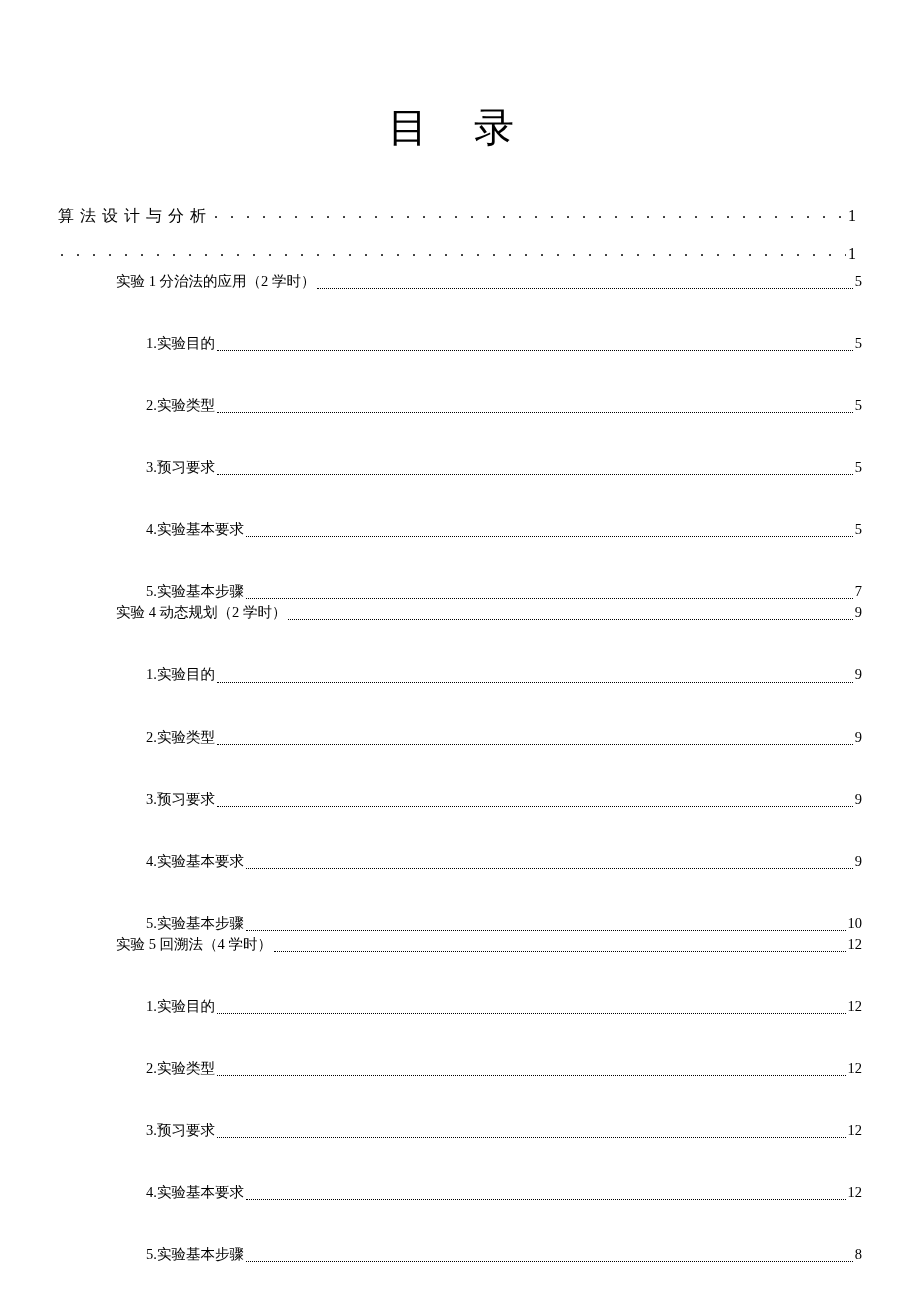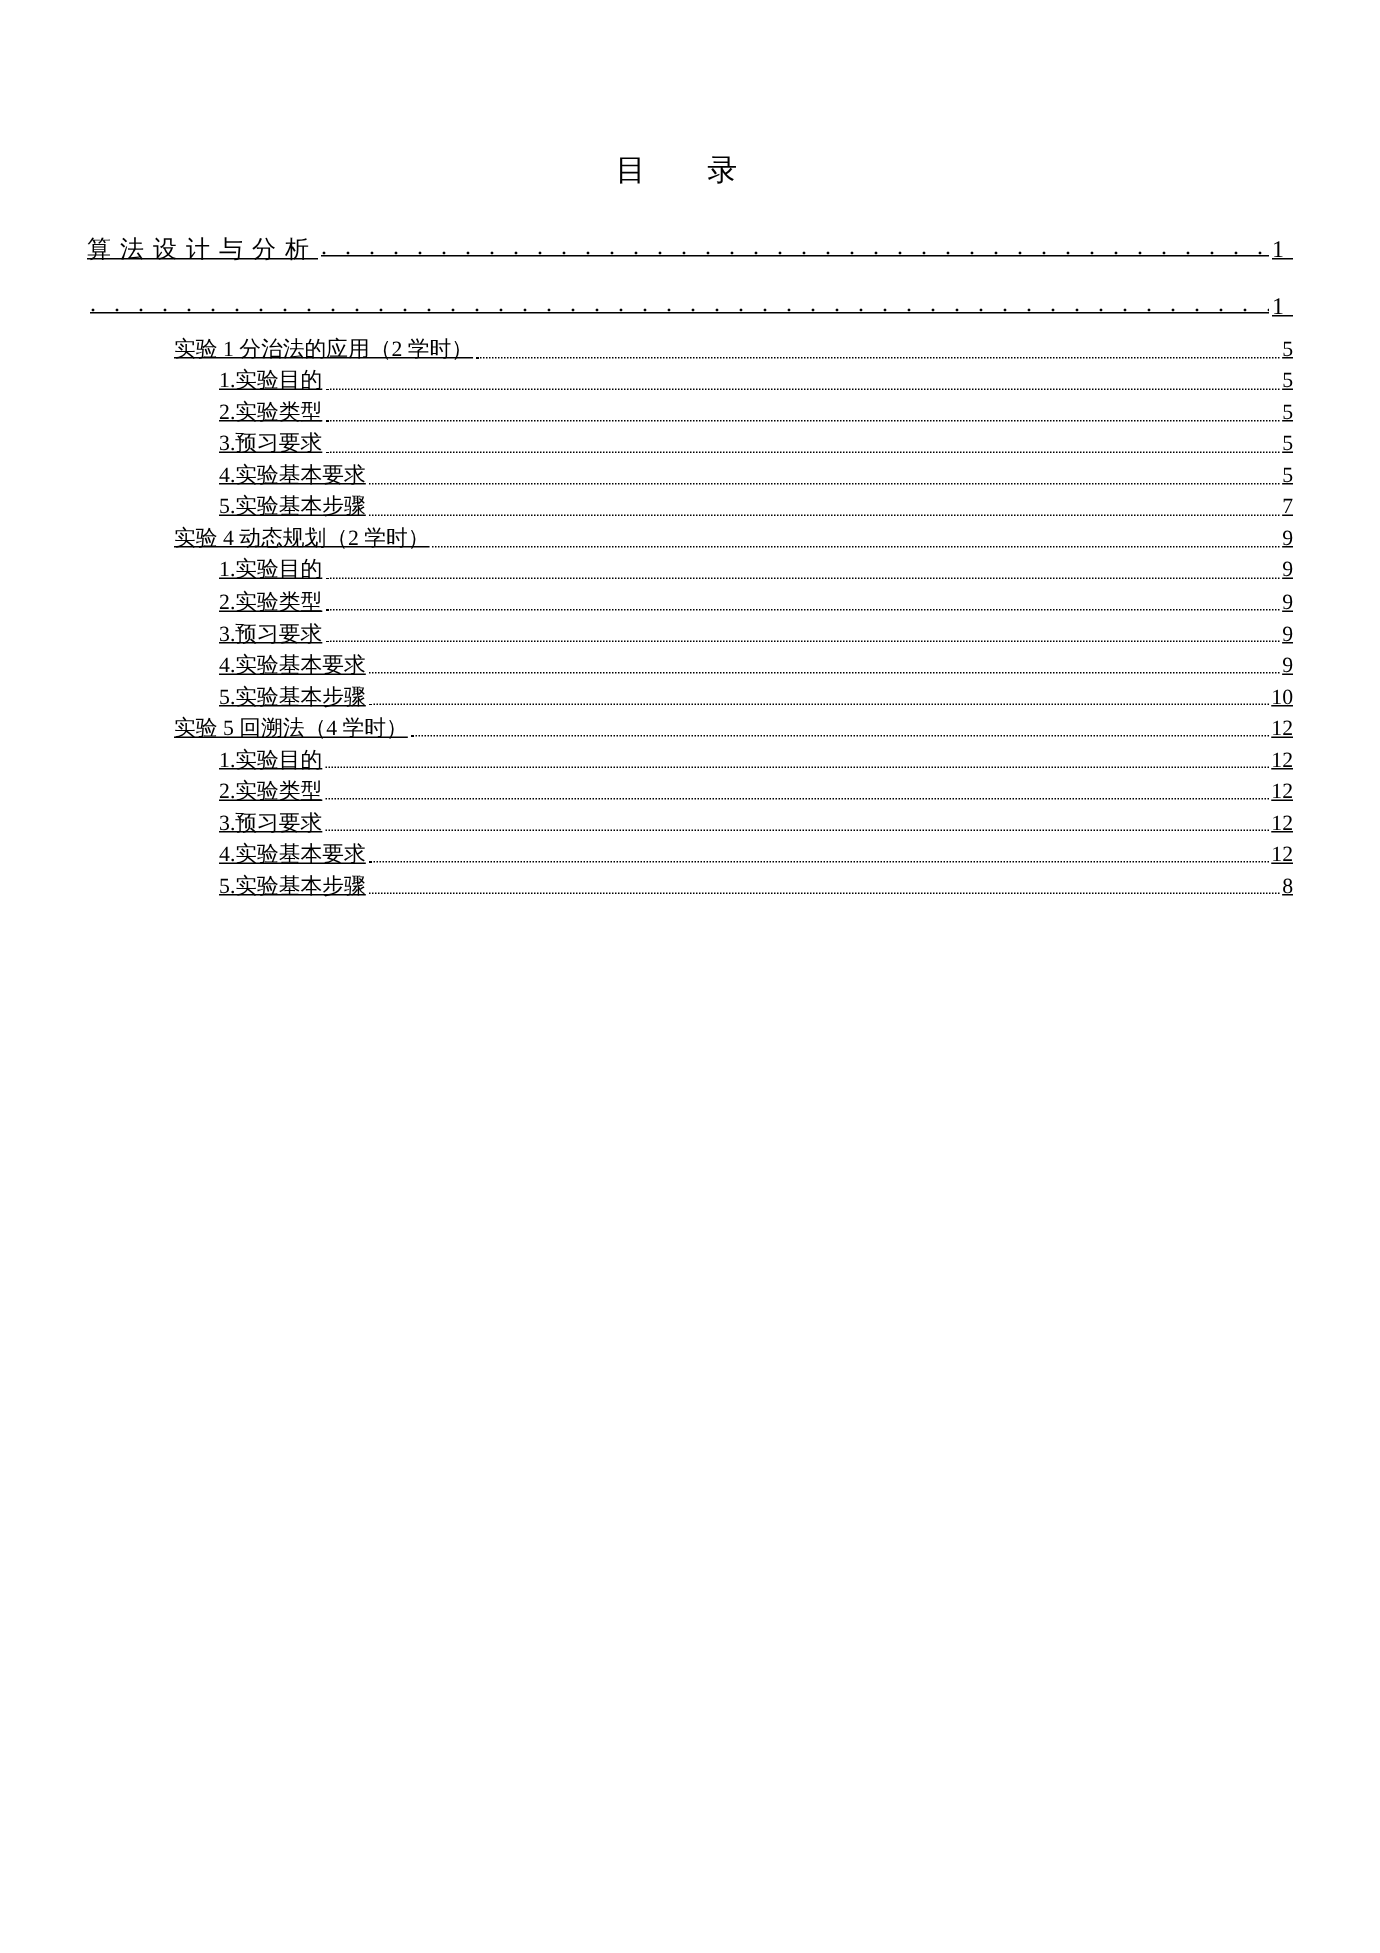--- a/index.html
+++ b/index.html
@@ -10,37 +10,36 @@
     body {
       width: 920px;
       height: 1302px;
       background: #ffffff;
       font-family: "SimSun", "宋体", serif;
       padding: 100px 58px 50px 58px;
       color: #000000;
     }
     .title {
       text-align: center;
-      font-size: 20px;
+      font-size: 40px;
       letter-spacing: 18px;
-      margin-bottom: 20px;
+      margin-bottom: 40px;
       font-weight: normal;
     }
     .toc-list {
       list-style: none;
     }
     .toc-row {
       display: flex;
-      align-items: center;
+      align-items: flex-end;
       white-space: nowrap;
       overflow: hidden;
       font-size: 14.5px;
       line-height: 1.45;
       margin-bottom: 0px;
-      text-decoration: underline;
     }
     .toc-row.large {
       font-size: 16px;
       letter-spacing: 6px;
       line-height: 2.2;
     }
     .toc-row .label {
       flex: 0 0 auto;
     }
     .toc-row .leader {
@@ -56,21 +55,21 @@
     }
     .toc-row.large .leader-dots {
       letter-spacing: 4px;
       font-size: 16px;
     }
     .toc-row .page {
       flex: 0 0 auto;
     }
     .indent-0 { padding-left: 0px; }
     .indent-1 { padding-left: 58px; }
-    .indent-2 { padding-left: 88px; }
+    .indent-2 { padding-left: 88px; margin-top: 41px; }
   </style>
 </head>
 <body>
 
 <h1 class="title">目 录</h1>
 
 <ul class="toc-list" id="toc-list">
     <li class="toc-row indent-0 large">
       <span class="label">算法设计与分析</span>
       <span class="leader"><span class="leader-dots">. . . . . . . . . . . . . . . . . . . . . . . . . . . . . . . . . . . . . . . . . . . . . . . . . . . . . . . . . . . . . . . . . . . . . . . . . . . . . . . . . . . . . . . . . . . . . . . . . . . . . . . . . . . . . . . . . . . . . . . . . . . . . . . . . . . . . . . . . . . . . . . . . . . . . . . . . . . . . . . . . . . . . . . . . . . . . . . . . . . . . . . . . . . . . . . . . . . . . . . . </span></span>

